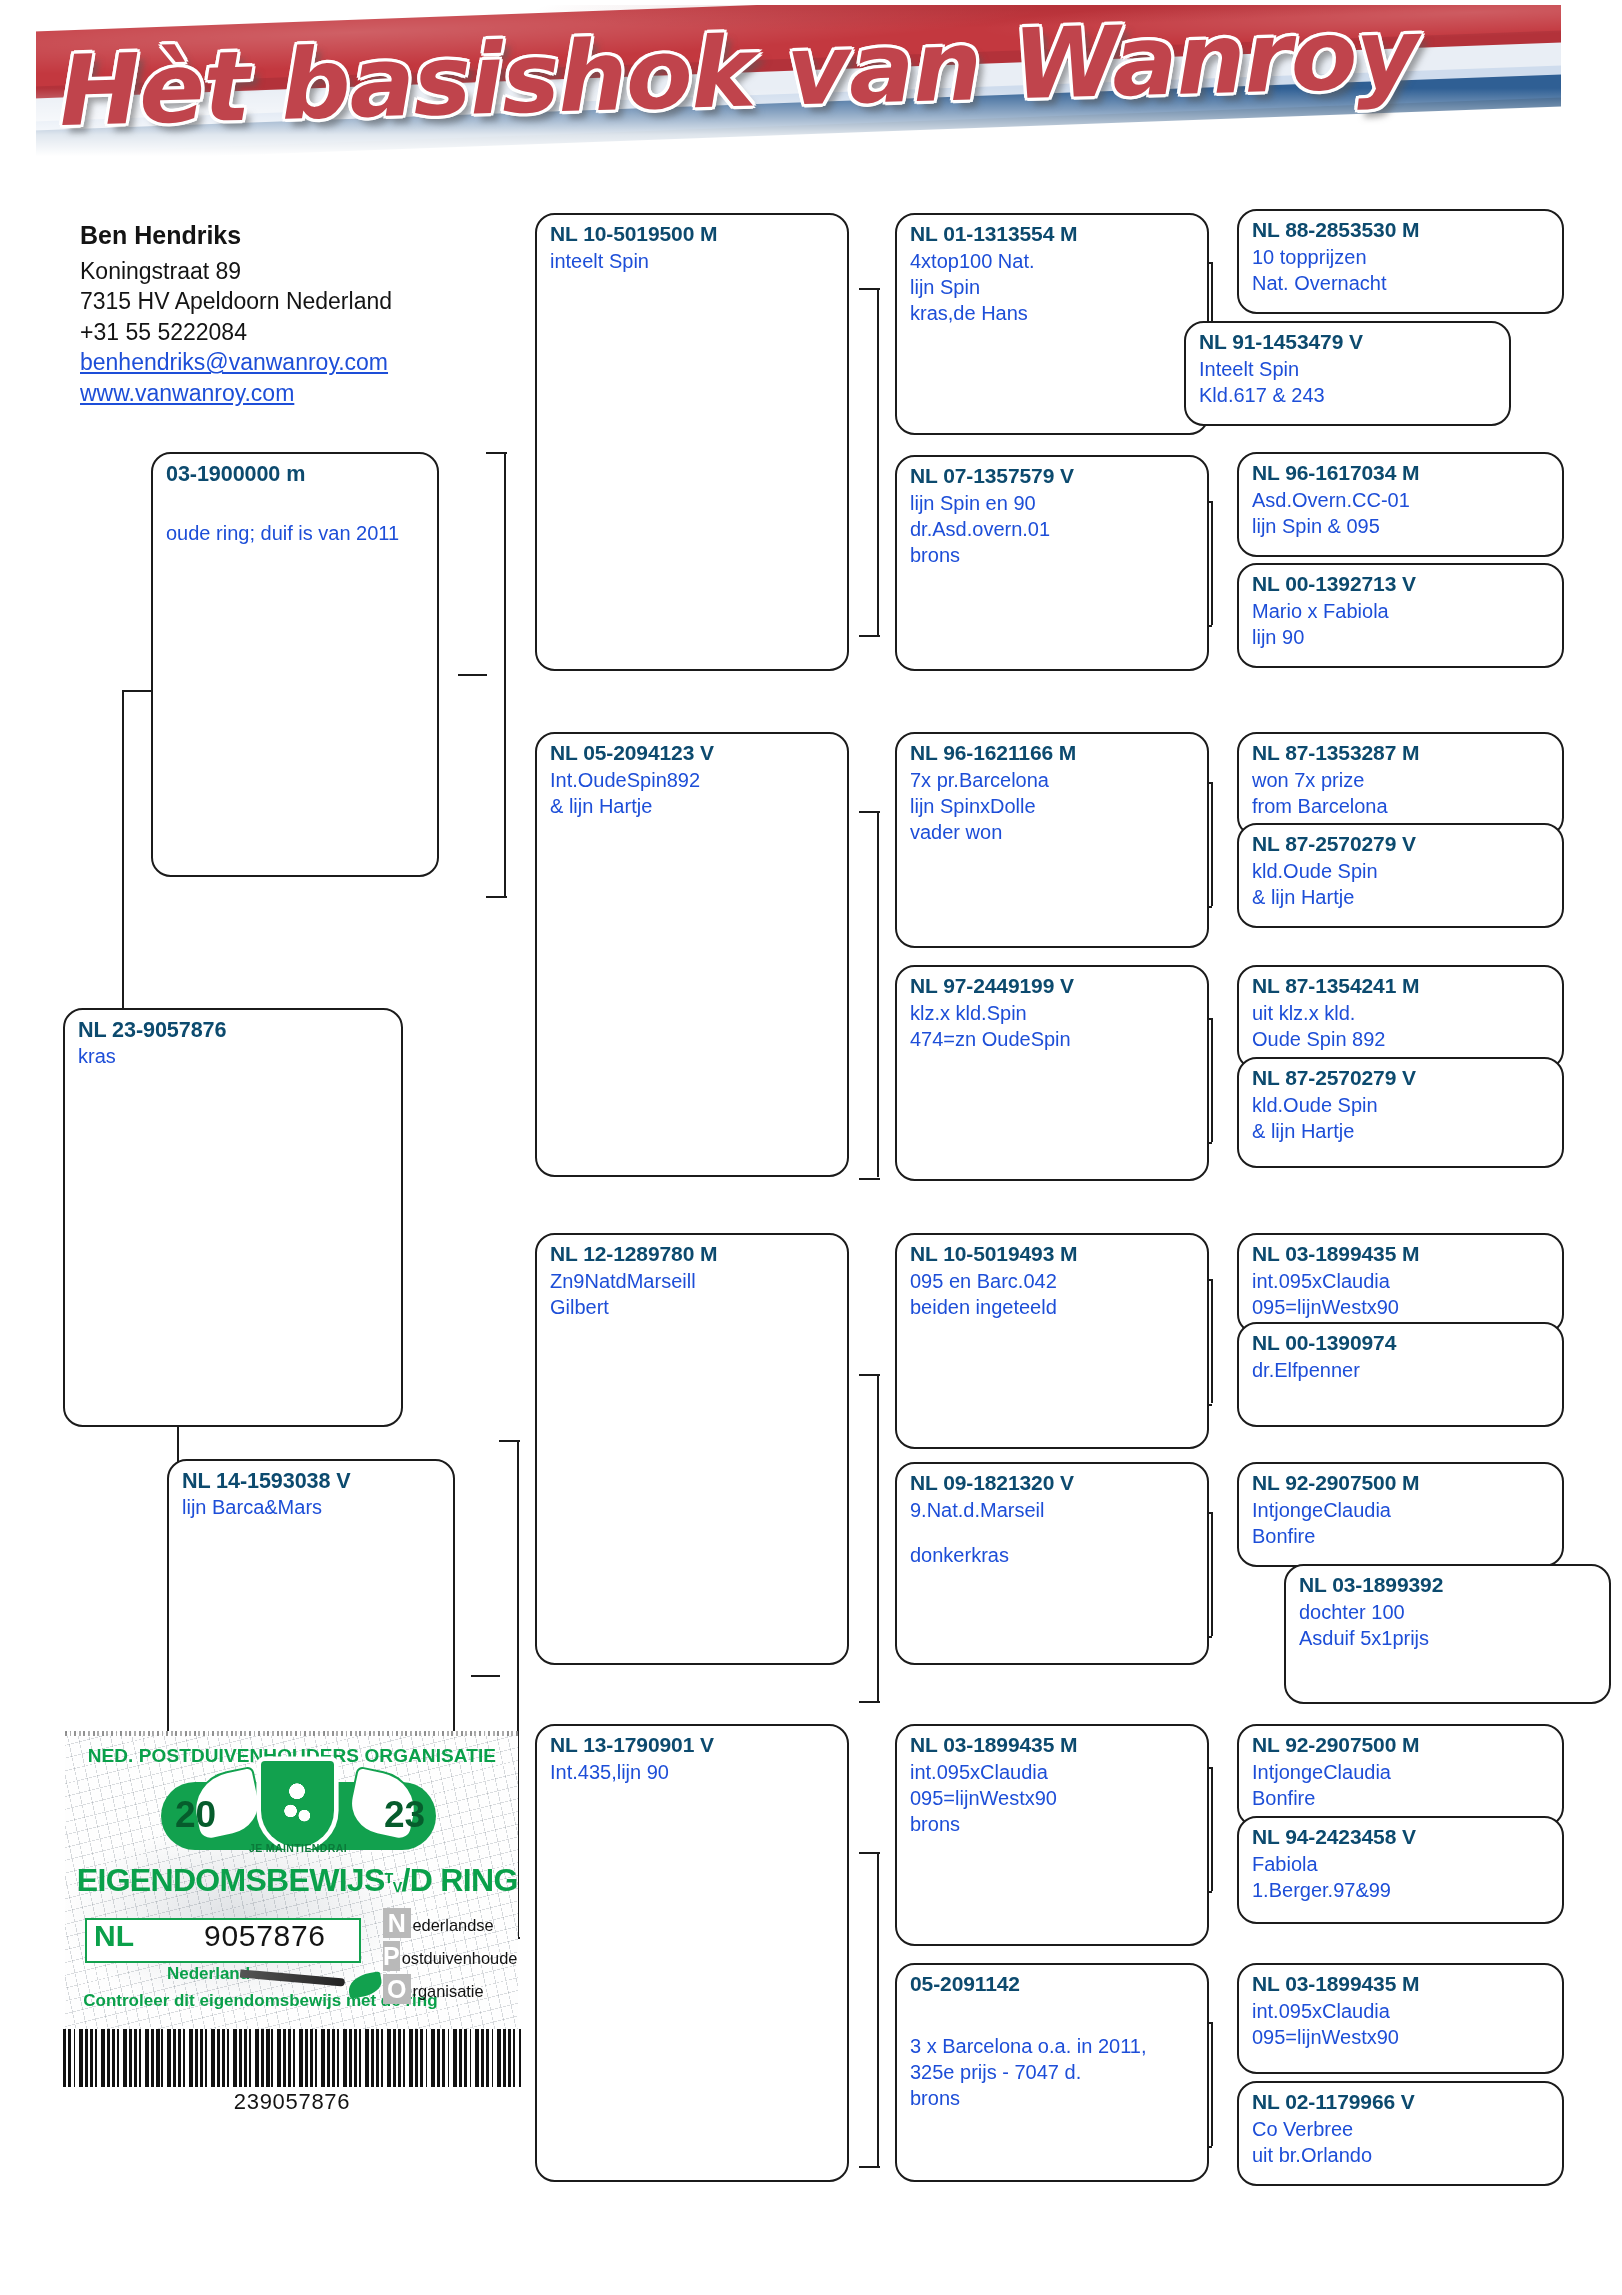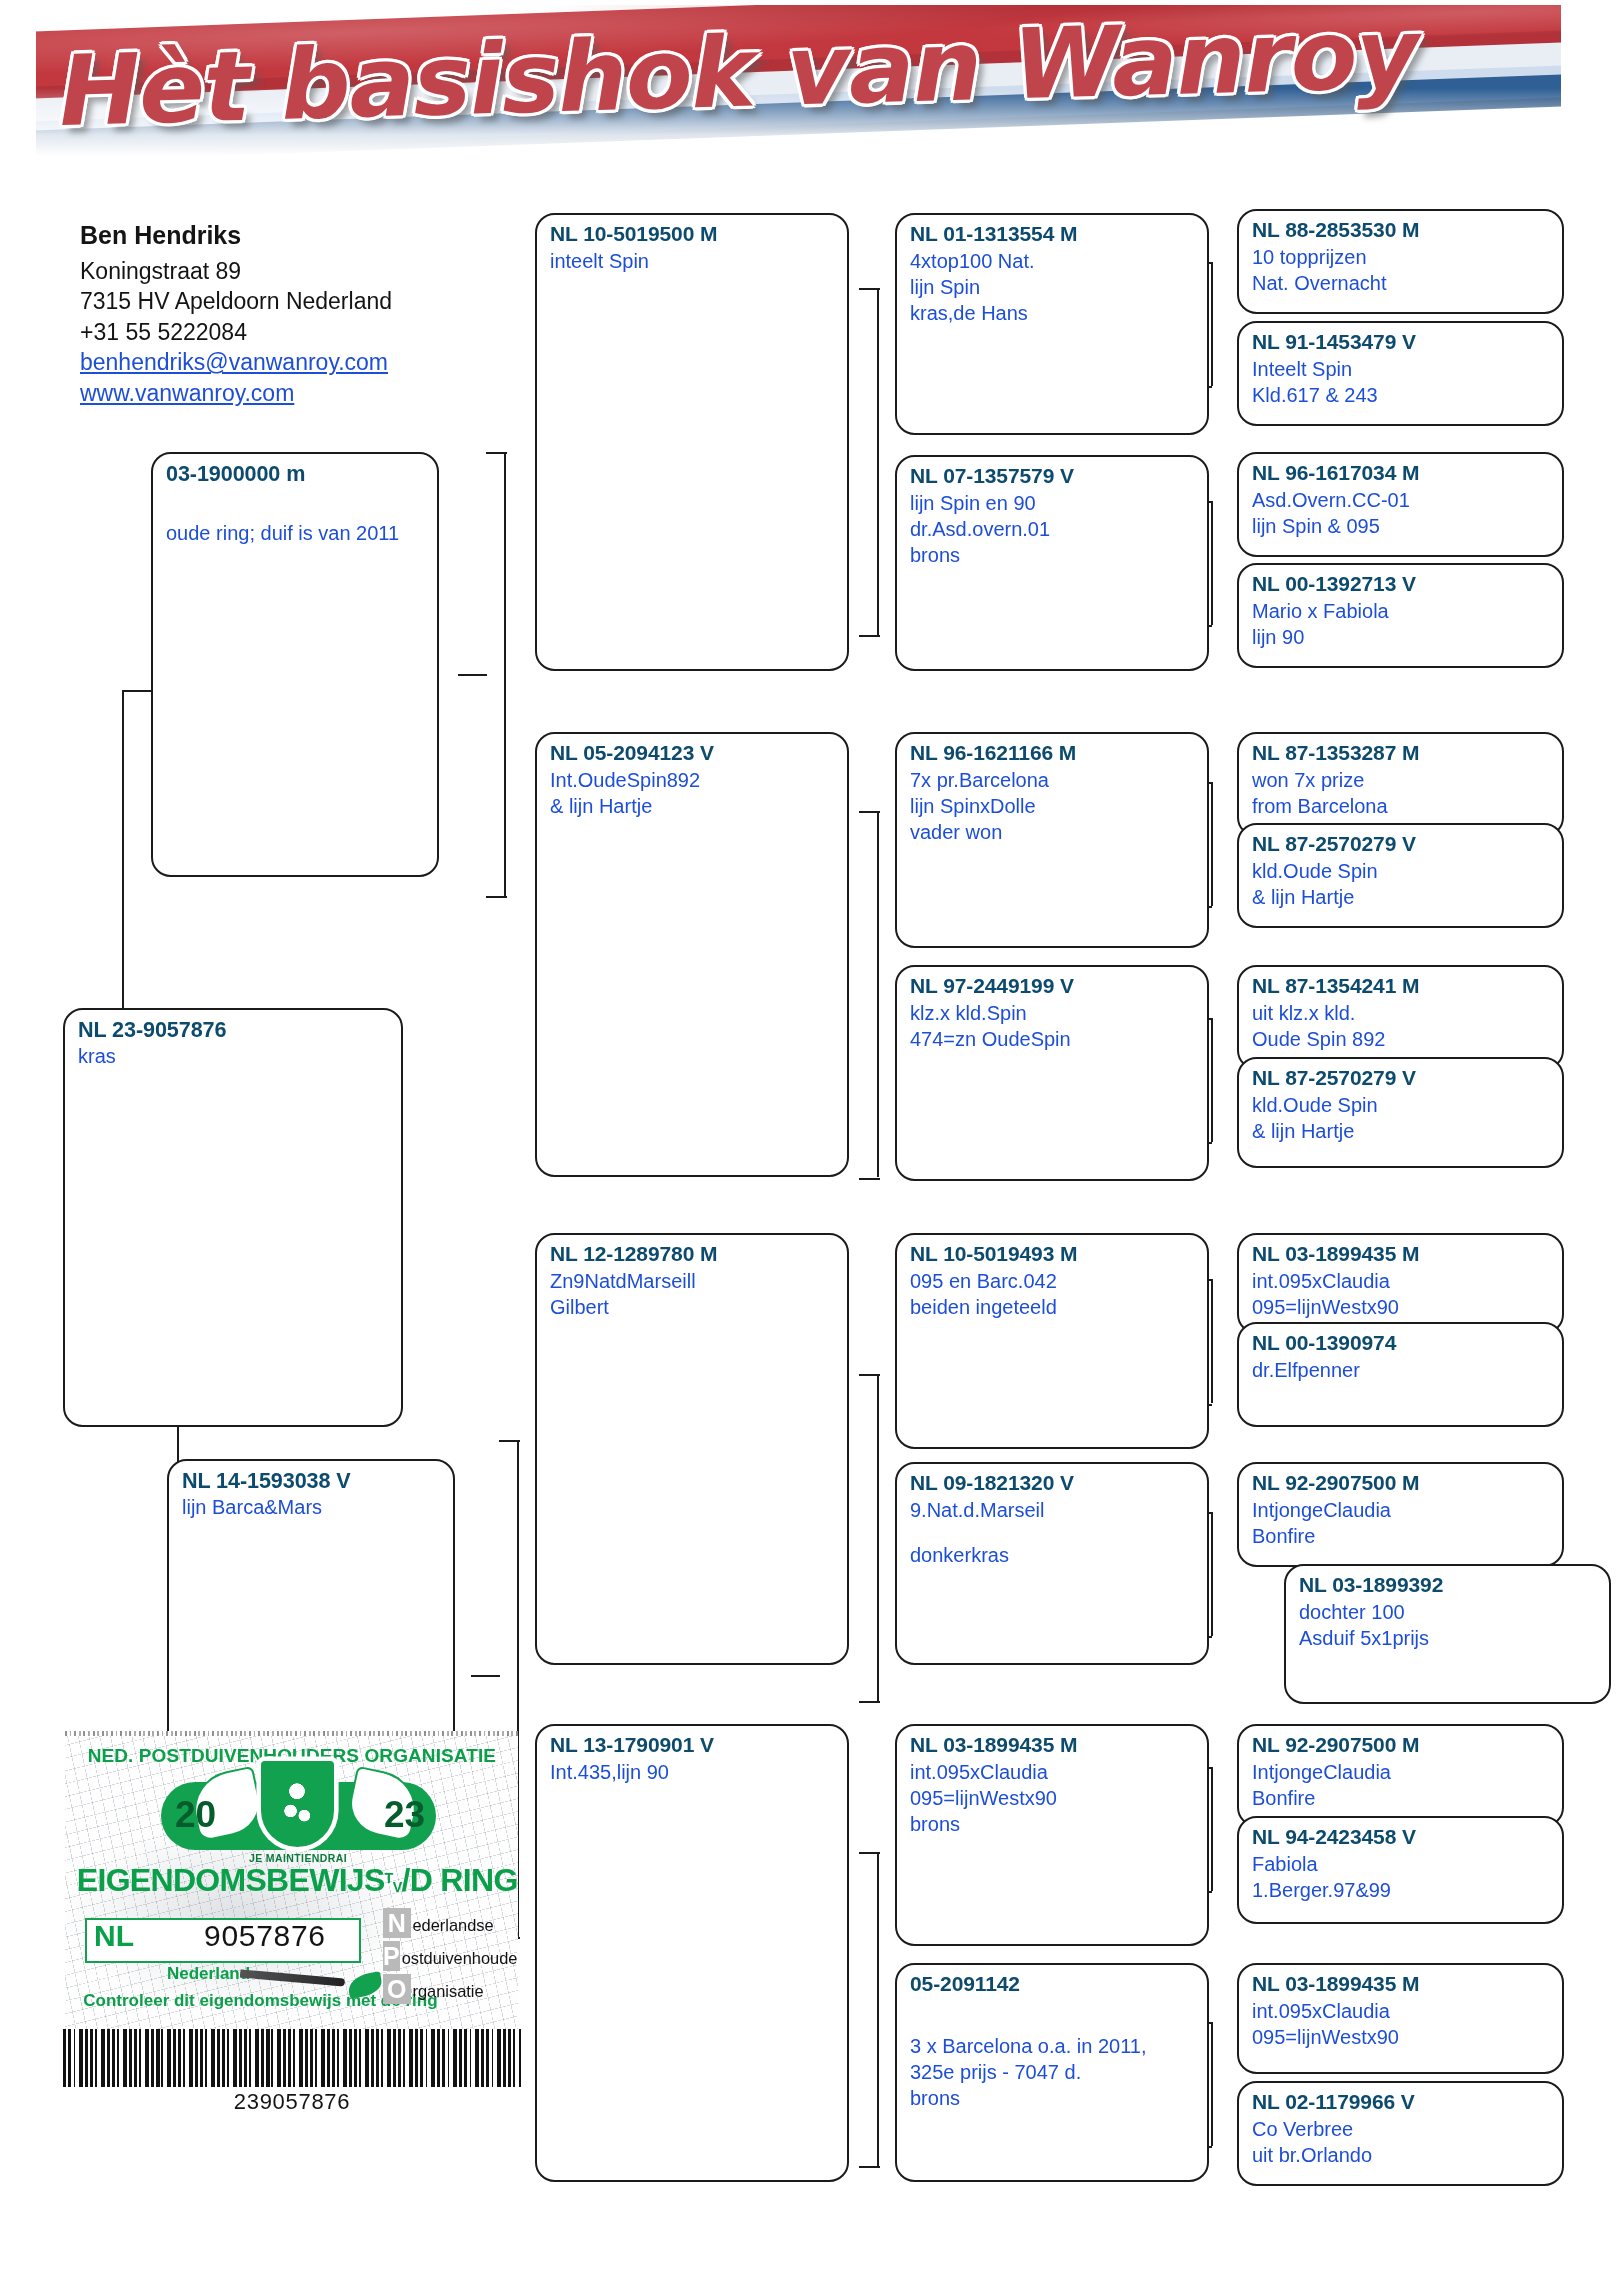--- a/index.html
+++ b/index.html
@@ -137,21 +137,21 @@
       radial-gradient(circle at 36% 62%, #fff 0 13%, rgba(255,255,255,0) 14%),
       radial-gradient(circle at 66% 70%, #fff 0 11%, rgba(255,255,255,0) 12%);
   }
   #cert .wing{
     position:absolute;top:41px;width:63px;height:60px;background:#fff;
     border:2.6px solid #12a14e;
   }
   #cert .wing.l{left:128px;border-radius:60% 10% 50% 20%;transform:rotate(-12deg);}
   #cert .wing.r{left:285px;border-radius:10% 60% 20% 50%;transform:rotate(12deg);}
   #cert .motto{
-    position:absolute;left:161px;top:121px;width:144px;text-align:center;
+    position:absolute;left:161px;top:111px;width:144px;text-align:center;
     color:#0b7a3a;font-weight:bold;font-size:10.5px;letter-spacing:0.4px;
   }
   #cert .eigen{
     position:absolute;left:11.8px;top:131px;width:432px;
     color:#0aa04a;font-weight:bold;font-size:32px;letter-spacing:-0.7px;
     white-space:nowrap;
   }
   #cert .eigen sup{font-size:14.4px;vertical-align:0.55em;}
   #cert .eigen sub{font-size:14.4px;vertical-align:-0.1em;}
   #cert .numbox{
@@ -393,21 +393,21 @@
   </div>
 </div>
 
 <div class="pbox" style="left:1237px;top:209px;width:327px;height:105px;">
   <div class="ring">NL 88-2853530 M</div>
   <div class="note">
     <div>10 topprijzen</div>
     <div>Nat. Overnacht</div>
   </div>
 </div>
-<div class="pbox" style="left:1237px;top:321px;width:327px;height:105px;">
+<div class="pbox" style="left:1184px;top:321px;width:327px;height:105px;">
   <div class="ring">NL 91-1453479 V</div>
   <div class="note">
     <div>Inteelt Spin</div>
     <div>Kld.617 &amp; 243</div>
   </div>
 </div>
 
 <div class="pbox" style="left:1237px;top:452px;width:327px;height:105px;">
   <div class="ring">NL 96-1617034 M</div>
   <div class="note">

